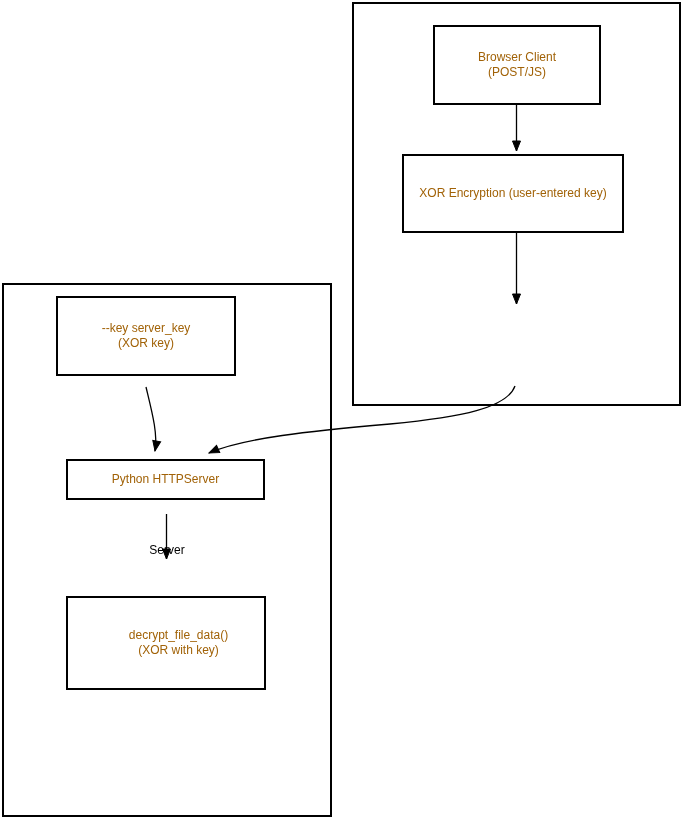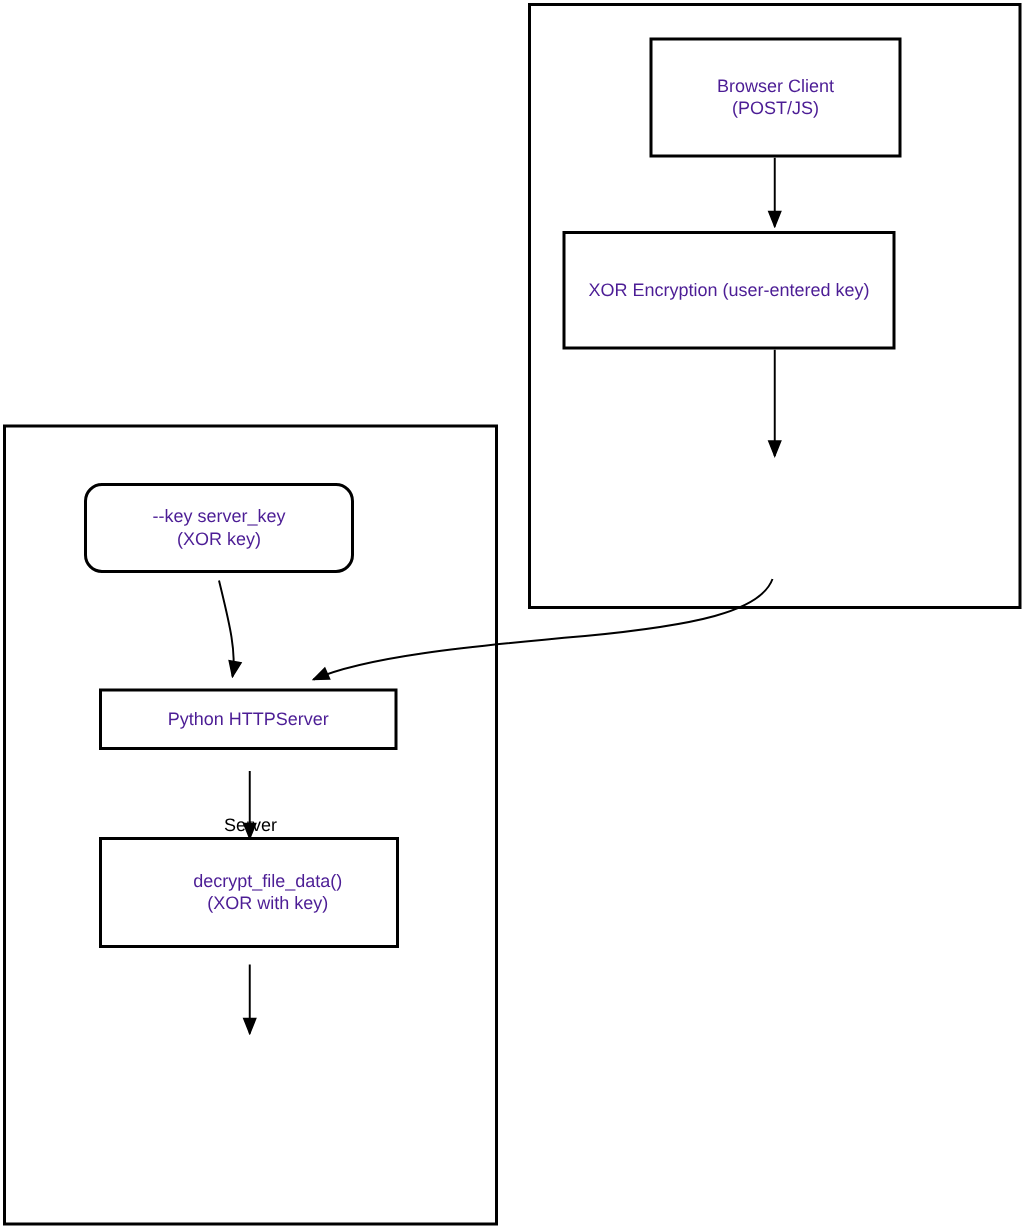--- a/index.html
+++ b/index.html
@@ -34,21 +34,21 @@
     border: 2px solid #000000;
     background: #ffffff;
     box-sizing: border-box;
     display: flex;
     flex-direction: column;
     align-items: center;
     justify-content: center;
     text-align: center;
     font-size: 12px;
     line-height: 15px;
-    color: #4c1d95;
+    color: #a16207;
   }
   .edge-label {
     position: absolute;
     transform: translate(-50%, -50%);
     font-size: 12px;
     color: #000000;
     white-space: nowrap;
   }
 </style>
 </head>
@@ -71,35 +71,35 @@
     <path d="M 146 387 C 152 412 158 434 155 451" fill="none" stroke="#000000" stroke-width="1.3" marker-end="url(#arrow)"></path>
     <path d="M 166.5 514 L 166.5 559" fill="none" stroke="#000000" stroke-width="1.3" marker-end="url(#arrow)"></path>
     <path d="M 166.5 643 L 166.5 689" fill="none" stroke="#000000" stroke-width="1.3" marker-end="url(#arrow)"></path>
   </svg>
 
   <div class="node" style="left:433px; top:25px; width:168px; height:80px;">
     <span>Browser Client</span>
     <span>(POST/JS)</span>
   </div>
 
-  <div class="node" style="left:375px; top:154px; width:222px; height:79px;">
+  <div class="node" style="left:402px; top:154px; width:222px; height:79px;">
     <span>XOR Encryption (user-entered key)</span>
   </div>
 
 
-  <div class="node" style="left:56px; top:322px; width:180px; height:60px;border-radius:12px;">
+  <div class="node" style="left:56px; top:296px; width:180px; height:80px;">
     <span>--key server_key</span>
     <span>(XOR key)</span>
   </div>
 
   <div class="node" style="left:66px; top:459px; width:199px; height:41px;">
     <span>Python HTTPServer</span>
   </div>
 
-  <div class="node" style="left:66px; top:558px; width:200px; height:74px;padding-left:25px;">
+  <div class="node" style="left:66px; top:596px; width:200px; height:94px;padding-left:25px;">
     <span>decrypt_file_data()</span>
     <span>(XOR with key)</span>
   </div>
 
 
   <div class="edge-label" style="left:167px; top:550px;">Server</div>
 
 </div>
 
 </body></html>

